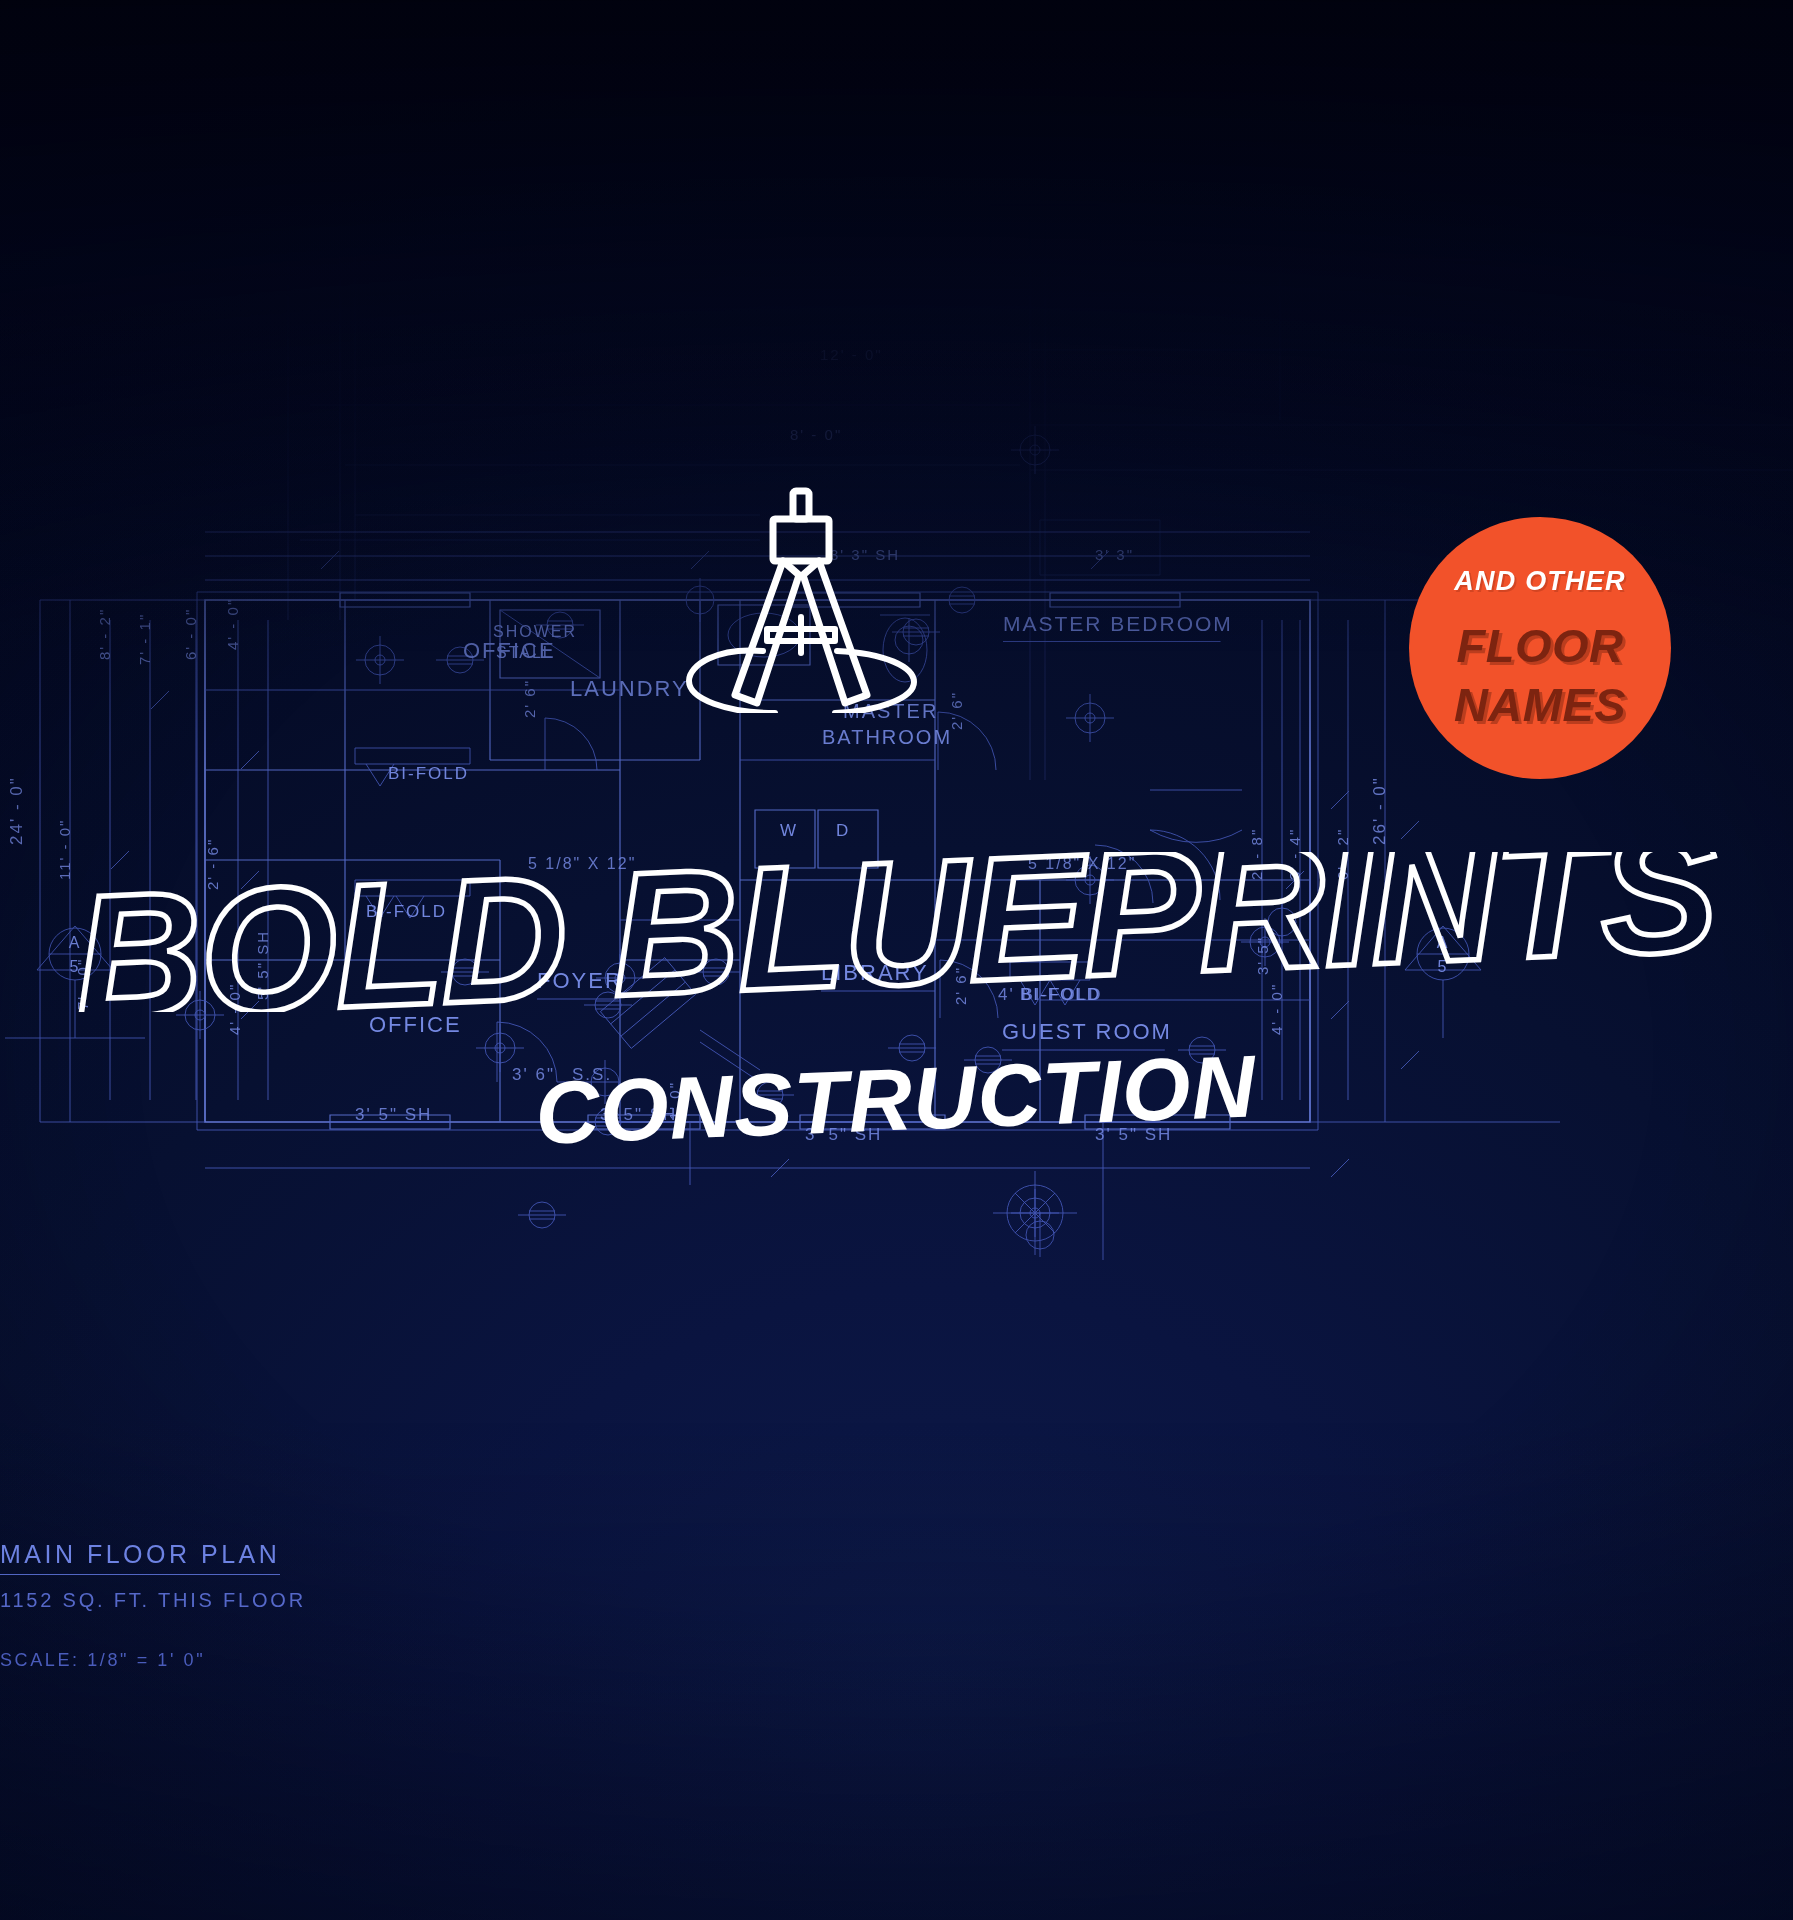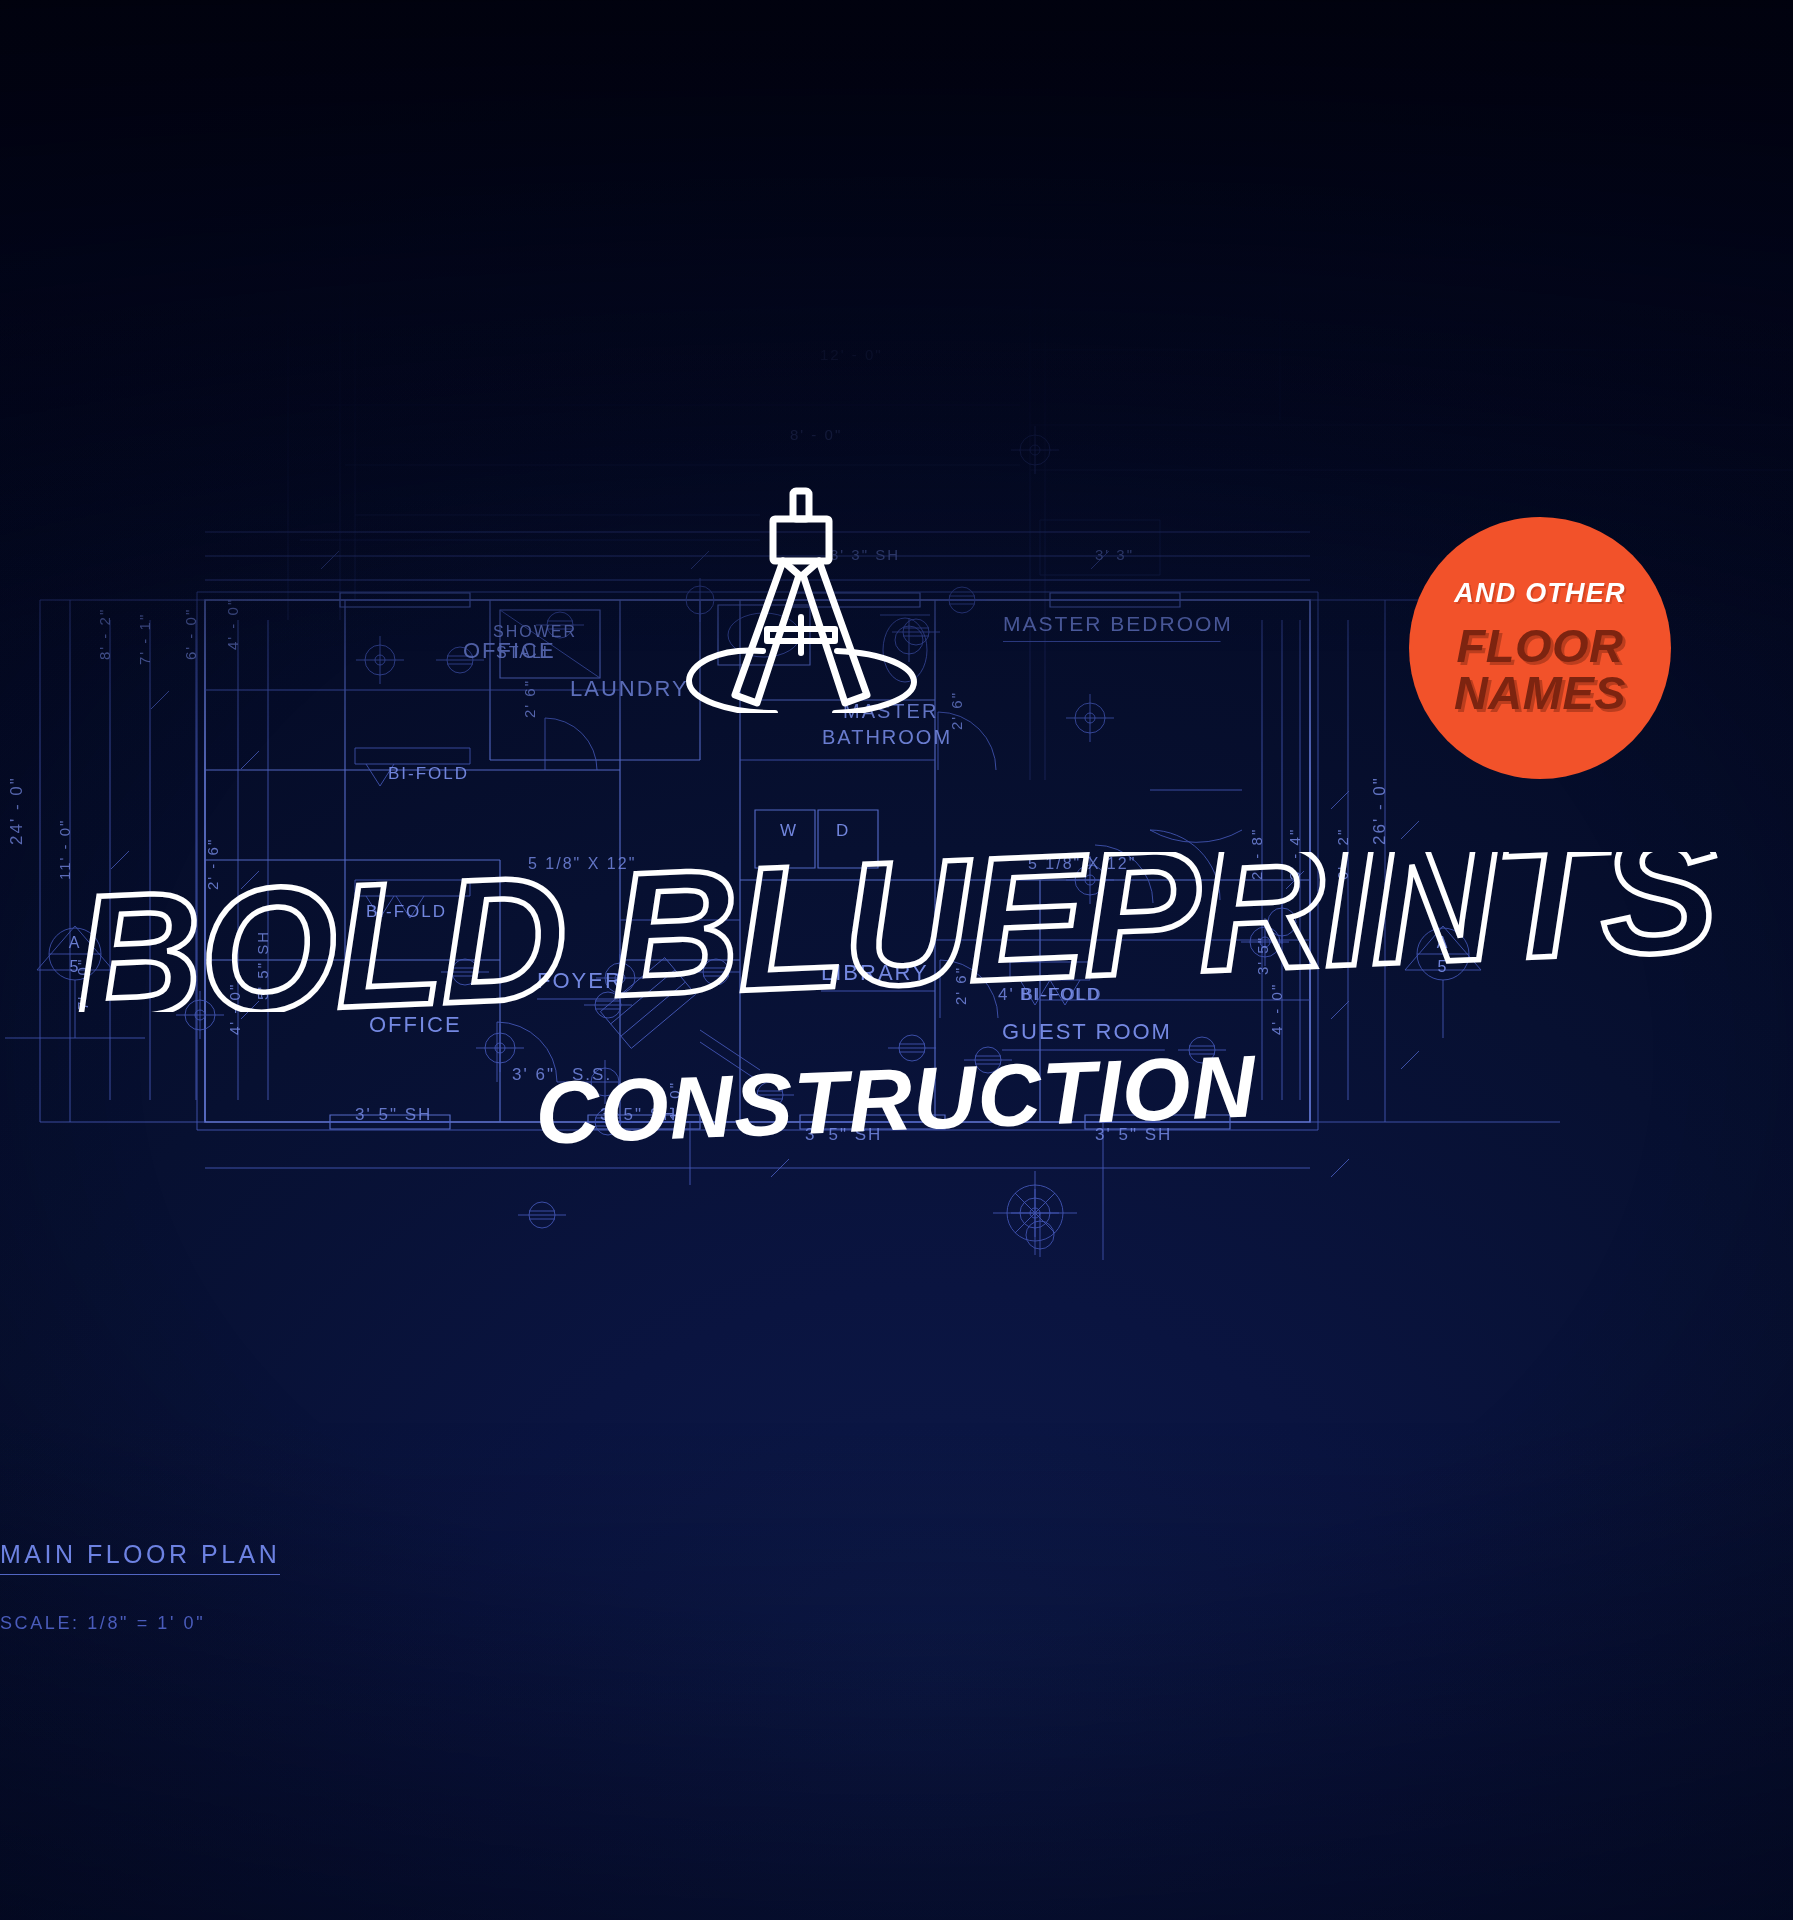--- a/index.html
+++ b/index.html
@@ -33,21 +33,21 @@
   #blueprint text {
     fill:#7d92ef; font-family:"Liberation Sans", sans-serif;
     letter-spacing:2px;
   }
 
   
   #badge {
     position:absolute; left:1409px; top:517px; width:262px; height:262px;
     border-radius:50%; background:#f2522a;
     display:flex; flex-direction:column; align-items:center; justify-content:center;
-    text-align:right; line-height:1;
+    text-align:right; line-height:1;gap:12px;
   }
   #badge .b-line1 {
     color:#fff; font-weight:bold; font-style:italic; font-size:27px;
     letter-spacing:1.2px; margin-bottom:15px;
     text-shadow:2px 2px 0 rgba(120,30,10,.25);
   }
   #badge .b-line2, #badge .b-line3 {
     color:#7d2410; font-weight:bold; font-style:italic; font-size:47px;
     letter-spacing:.5px;
     text-shadow:3px 3px 0 rgba(60,12,4,.30);
@@ -433,16 +433,17 @@
   <svg id="headline" viewBox="0 0 1793 160">
     <text x="896" y="132" text-anchor="middle" transform="rotate(-2.4 896 90)">BOLD BLUEPRINTS</text>
   </svg>
 
   <svg id="subline" viewBox="0 0 1793 130">
     <text x="896" y="92" text-anchor="middle" transform="rotate(-2.2 896 70)">CONSTRUCTION</text>
   </svg>
 
   <div id="plan-caption">
     <div class="pc-title">MAIN FLOOR PLAN</div>
+    <div class="pc-sub">1152 SQ. FT. THIS FLOOR</div>
     <div class="pc-scale">SCALE: 1/8" = 1' 0"</div>
   </div>
 
 </div>
 
 </body></html>

